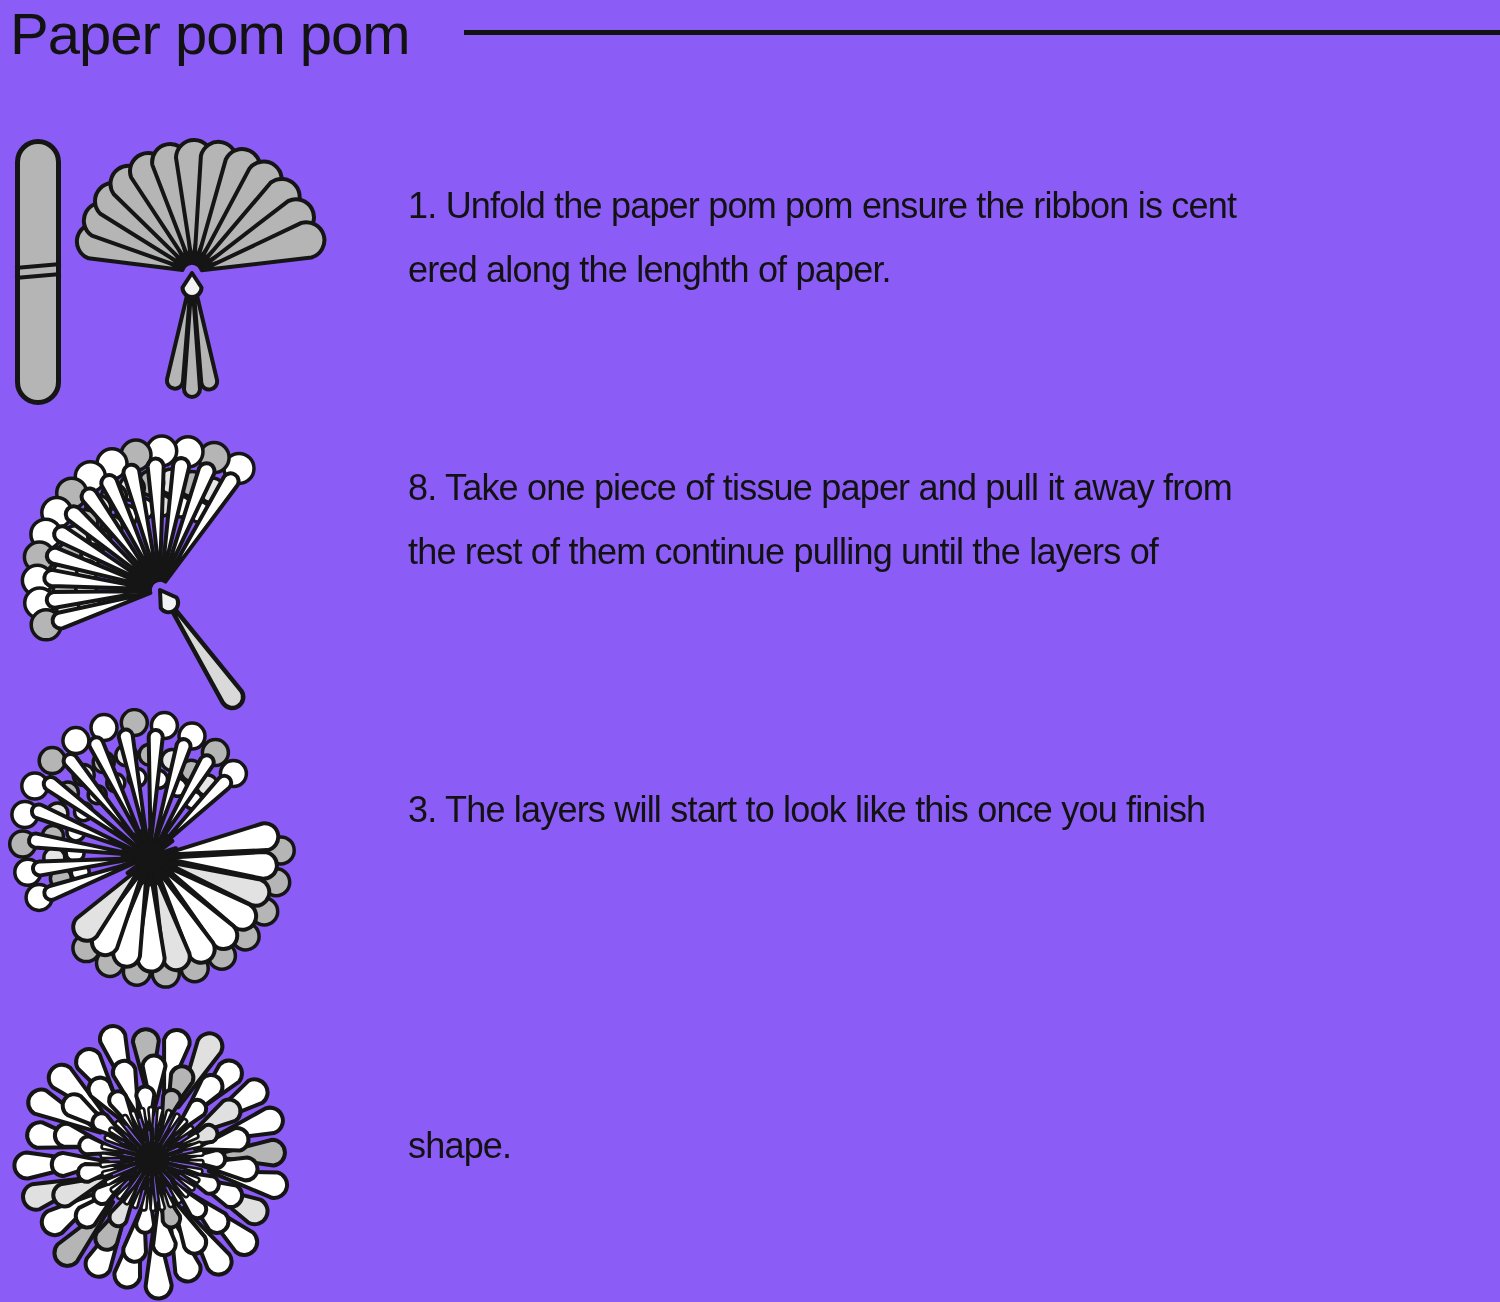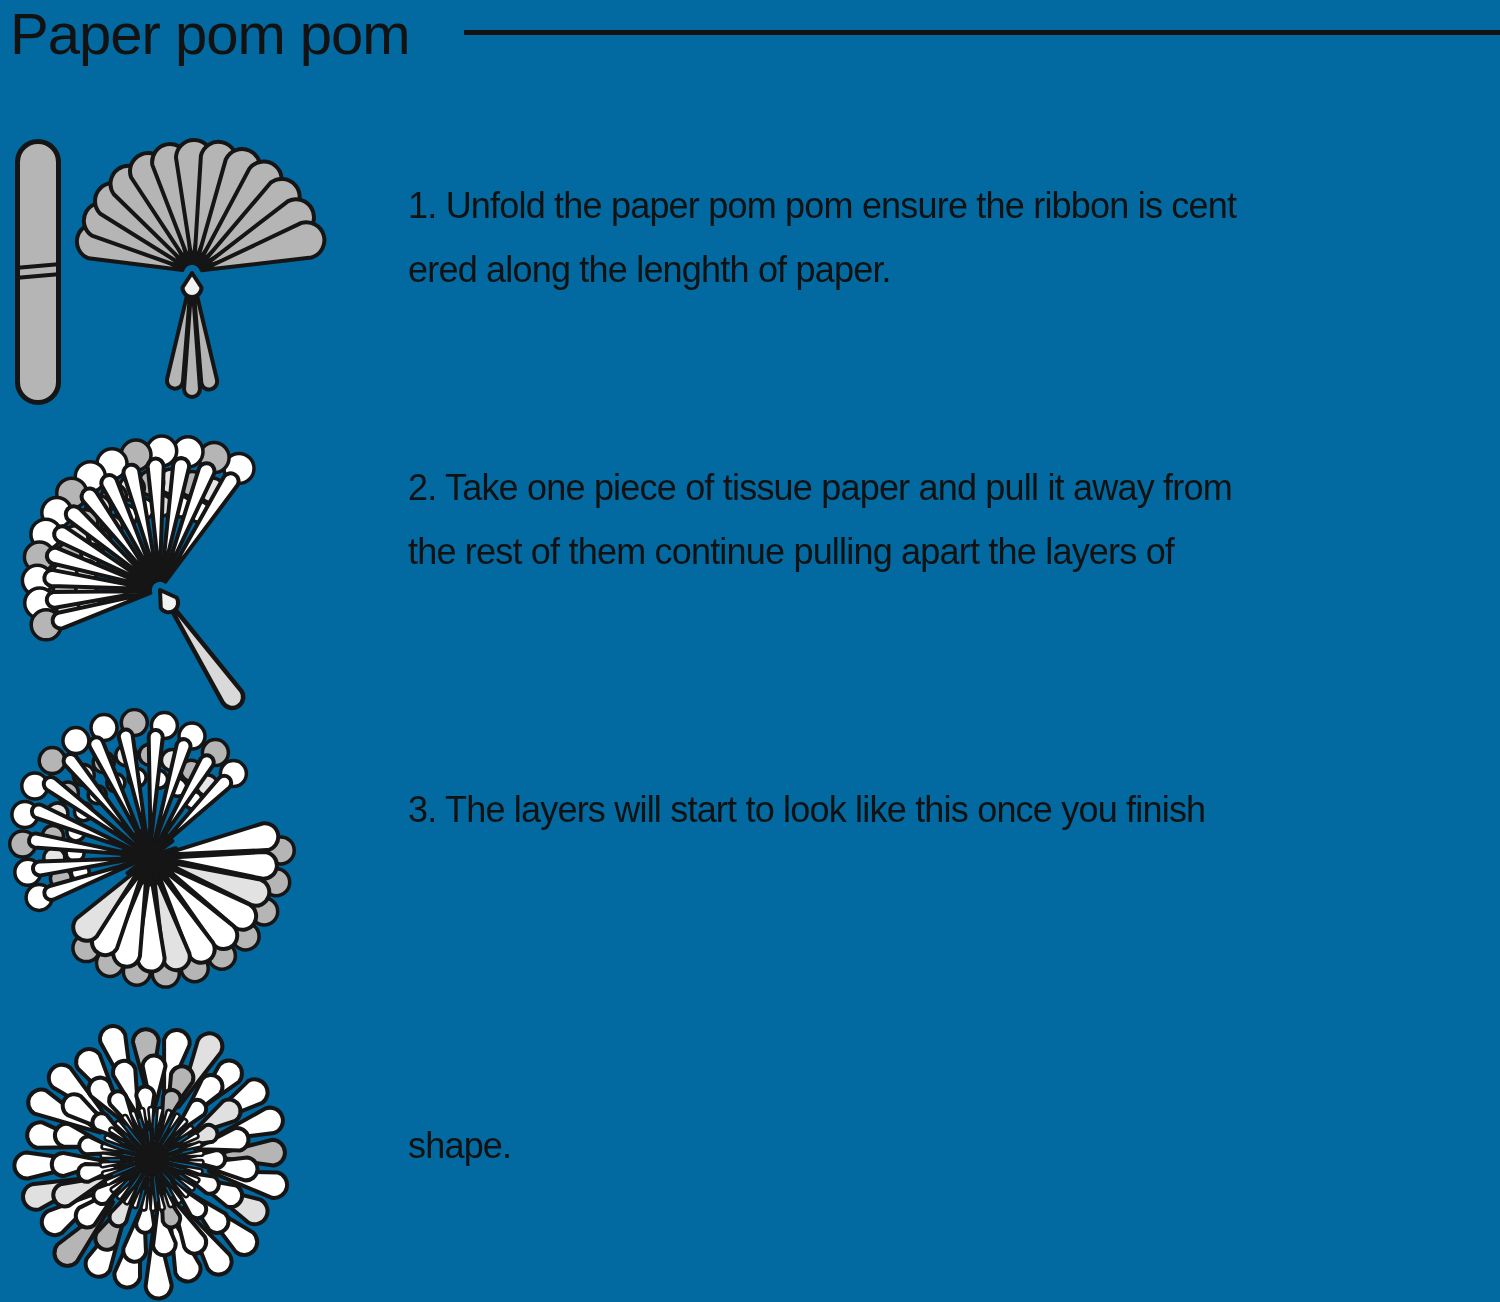--- a/index.html
+++ b/index.html
@@ -1,17 +1,17 @@
 <!DOCTYPE html>
 <html><head>
 <meta charset="utf-8">
 <style>
   html,body{margin:0;padding:0;background:#ffffff;}
   .page{
-    position:relative; width:1500px; height:1302px; background:#0369a1;
+    position:relative; width:1500px; height:1302px; background:#8b5cf6;
     overflow:hidden; font-family:"Liberation Sans", sans-serif; color:#121212;
   }
   .title{
     position:absolute; left:10px; top:0; font-size:58px; line-height:68px;
     font-weight:400; letter-spacing:-1px; white-space:nowrap;
   }
   .rule{
     position:absolute; left:464px; top:30px; width:1036px; height:5px;
     background:#121212;
   }
@@ -113,22 +113,22 @@
       <path d="M 152.0 152.0 L 94.0 61.7 A 8.0 8.0 0 0 0 81.2 71.4 Z" fill="#ffffff" stroke="#151515" stroke-width="4" stroke-linejoin="round"></path>
       <path d="M 150.5 153.4 L 77.1 78.2 A 8.0 8.0 0 0 0 66.5 90.2 Z" fill="#ffffff" stroke="#151515" stroke-width="4" stroke-linejoin="round"></path>
       <path d="M 149.3 155.1 L 64.1 97.3 A 8.0 8.0 0 0 0 56.1 111.2 Z" fill="#ffffff" stroke="#151515" stroke-width="4" stroke-linejoin="round"></path>
       <path d="M 148.5 156.9 L 55.4 118.2 A 8.0 8.0 0 0 0 50.4 133.5 Z" fill="#ffffff" stroke="#151515" stroke-width="4" stroke-linejoin="round"></path>
       <path d="M 148.1 158.9 L 51.2 140.1 A 8.0 8.0 0 0 0 49.4 156.0 Z" fill="#ffffff" stroke="#151515" stroke-width="4" stroke-linejoin="round"></path>
       <path d="M 148.0 160.9 L 51.5 161.9 A 8.0 8.0 0 0 0 53.0 177.8 Z" fill="#ffffff" stroke="#151515" stroke-width="4" stroke-linejoin="round"></path>
       <path d="M 148.4 162.9 L 56.2 182.8 A 8.0 8.0 0 0 0 60.9 198.1 Z" fill="#ffffff" stroke="#151515" stroke-width="4" stroke-linejoin="round"></path>
       <path d="M 158.0 160.0 L 158.8 178.2 A 9.5 9.5 0 0 0 174.5 167.5 Z" fill="#f2f2f2" stroke="#151515" stroke-width="4" stroke-linejoin="round"></path>
     </svg>
   <div id="t2" class="step-text">
-    <div class="line">2. Take one piece of tissue paper and pull it away from</div>
-    <div class="line">the rest of them continue pulling apart the layers of</div>
+    <div class="line">8. Take one piece of tissue paper and pull it away from</div>
+    <div class="line">the rest of them continue pulling until the layers of</div>
   </div>
 
   <svg id="svg-pin" class="illus" viewBox="0 0 304 304">
       <circle cx="278.7" cy="142.4" r="13.5" fill="#b5b5b5" stroke="#151515" stroke-width="3.5"></circle>
       <circle cx="274.2" cy="174.2" r="13.5" fill="#b5b5b5" stroke="#151515" stroke-width="3.5"></circle>
       <circle cx="262.2" cy="203.5" r="13.5" fill="#b5b5b5" stroke="#151515" stroke-width="3.5"></circle>
       <circle cx="243.6" cy="228.4" r="13.5" fill="#b5b5b5" stroke="#151515" stroke-width="3.5"></circle>
       <circle cx="219.9" cy="247.7" r="13.5" fill="#b5b5b5" stroke="#151515" stroke-width="3.5"></circle>
       <circle cx="192.7" cy="260.2" r="13.5" fill="#b5b5b5" stroke="#151515" stroke-width="3.5"></circle>
       <circle cx="163.8" cy="265.6" r="13.5" fill="#b5b5b5" stroke="#151515" stroke-width="3.5"></circle>

